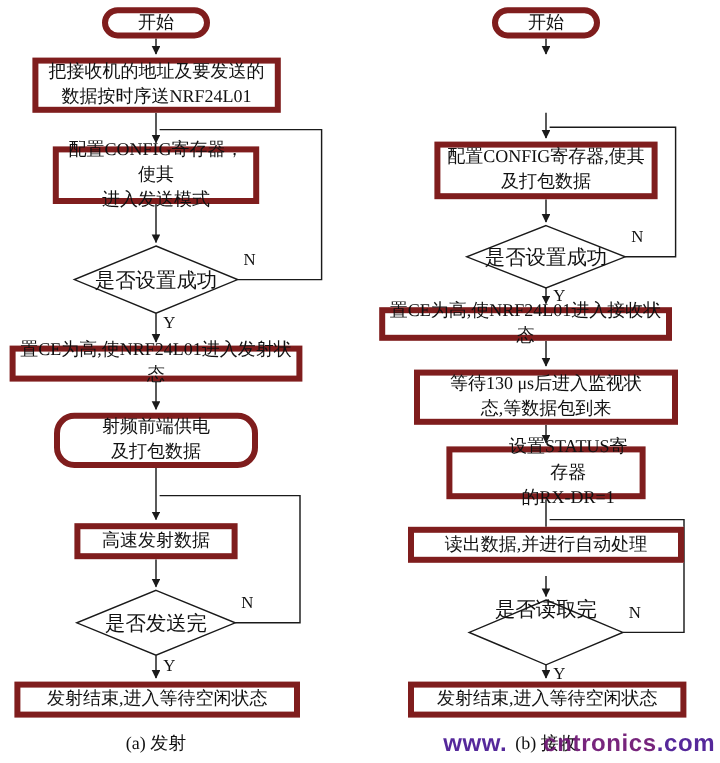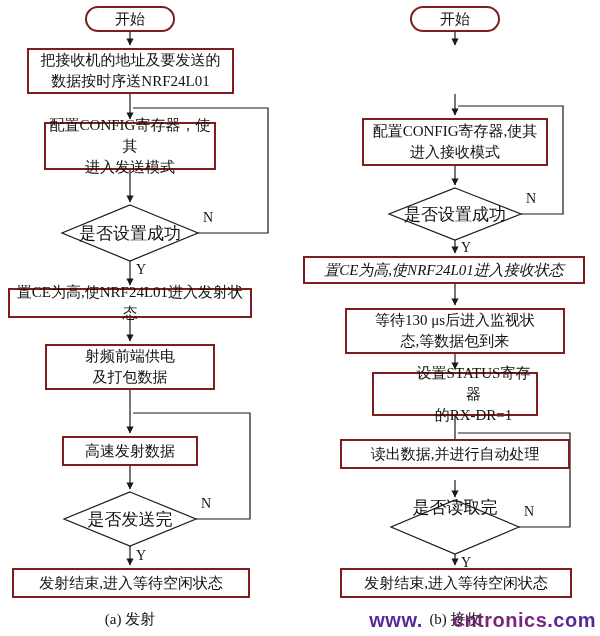--- a/index.html
+++ b/index.html
@@ -10,21 +10,21 @@
     font-family:"Liberation Serif","DejaVu Serif",serif;
     color:#111;
     overflow:hidden;
   }
   #wires{position:absolute;left:0;top:0;width:600px;height:636px;}
   .node{
     position:absolute;
     display:flex;align-items:center;justify-content:center;
     text-align:center;
     background:#ffffff;
-    border:2px solid #7f1d1d;
+    border:5px solid #7f1d1d;
     font-size:15px;line-height:21px;
     white-space:pre-line;
     box-sizing:border-box;
     padding:1px 3px;
   }
   .oval{border-radius:14px;}
   .dlabel{
     position:absolute;
     display:flex;align-items:center;justify-content:center;
     text-align:center;
@@ -100,45 +100,45 @@
   <div class="node" style="left:27px;top:48px;width:207px;height:46px;">把接收机的地址及要发送的
 数据按时序送NRF24L01</div>
 
   <div class="node" style="left:44px;top:122px;width:172px;height:48px;">配置CONFIG寄存器，使其
 进入发送模式</div>
 
   <div class="dlabel" style="left:64px;top:219px;width:132px;height:28px;">是否设置成功</div>
 
   <div class="node" style="left:8px;top:288px;width:244px;height:30px;">置CE为高,使NRF24L01进入发射状态</div>
 
-  <div class="node" style="left:45px;top:344px;width:170px;height:46px;">射频前端供电
+  <div class="node" style="left:45px;top:344px;width:170px;height:46px;border-radius:17px;">射频前端供电
 及打包数据</div>
 
   <div class="node" style="left:62px;top:436px;width:136px;height:30px;">高速发射数据</div>
 
   <div class="dlabel" style="left:66px;top:505px;width:128px;height:28px;">是否发送完</div>
 
   <div class="node" style="left:12px;top:568px;width:238px;height:30px;">发射结束,进入等待空闲状态</div>
 
   <span class="branch" style="left:203px;top:210px;">N</span>
   <span class="branch" style="left:136px;top:262px;">Y</span>
   <span class="branch" style="left:201px;top:496px;">N</span>
   <span class="branch" style="left:136px;top:548px;">Y</span>
 
   <div class="caption" style="left:70px;top:610px;width:120px;">(a) 发射</div>
 
   <div class="node oval" style="left:410px;top:6px;width:90px;height:26px;">开始</div>
 
 
   <div class="node" style="left:362px;top:118px;width:186px;height:48px;">配置CONFIG寄存器,使其
-进入接收模式</div>
+及打包数据</div>
 
   <div class="dlabel" style="left:391px;top:200px;width:128px;height:28px;">是否设置成功</div>
 
-  <div class="node" style="left:303px;top:256px;width:282px;height:28px;font-style:italic;">置CE为高,使NRF24L01进入接收状态</div>
+  <div class="node" style="left:316px;top:256px;width:244px;height:28px;">置CE为高,使NRF24L01进入接收状态</div>
 
   <div class="node" style="left:345px;top:308px;width:220px;height:46px;">等待130 μs后进入监视状
 态,等数据包到来</div>
 
   <div class="node" style="left:372px;top:372px;width:166px;height:44px;padding-left:40px;">设置STATUS寄存器
 的RX-DR=1</div>
 
   <div class="node" style="left:340px;top:439px;width:230px;height:30px;">读出数据,并进行自动处理</div>
 
   <div class="dlabel" style="left:393px;top:493px;width:124px;height:28px;">是否读取完</div>

